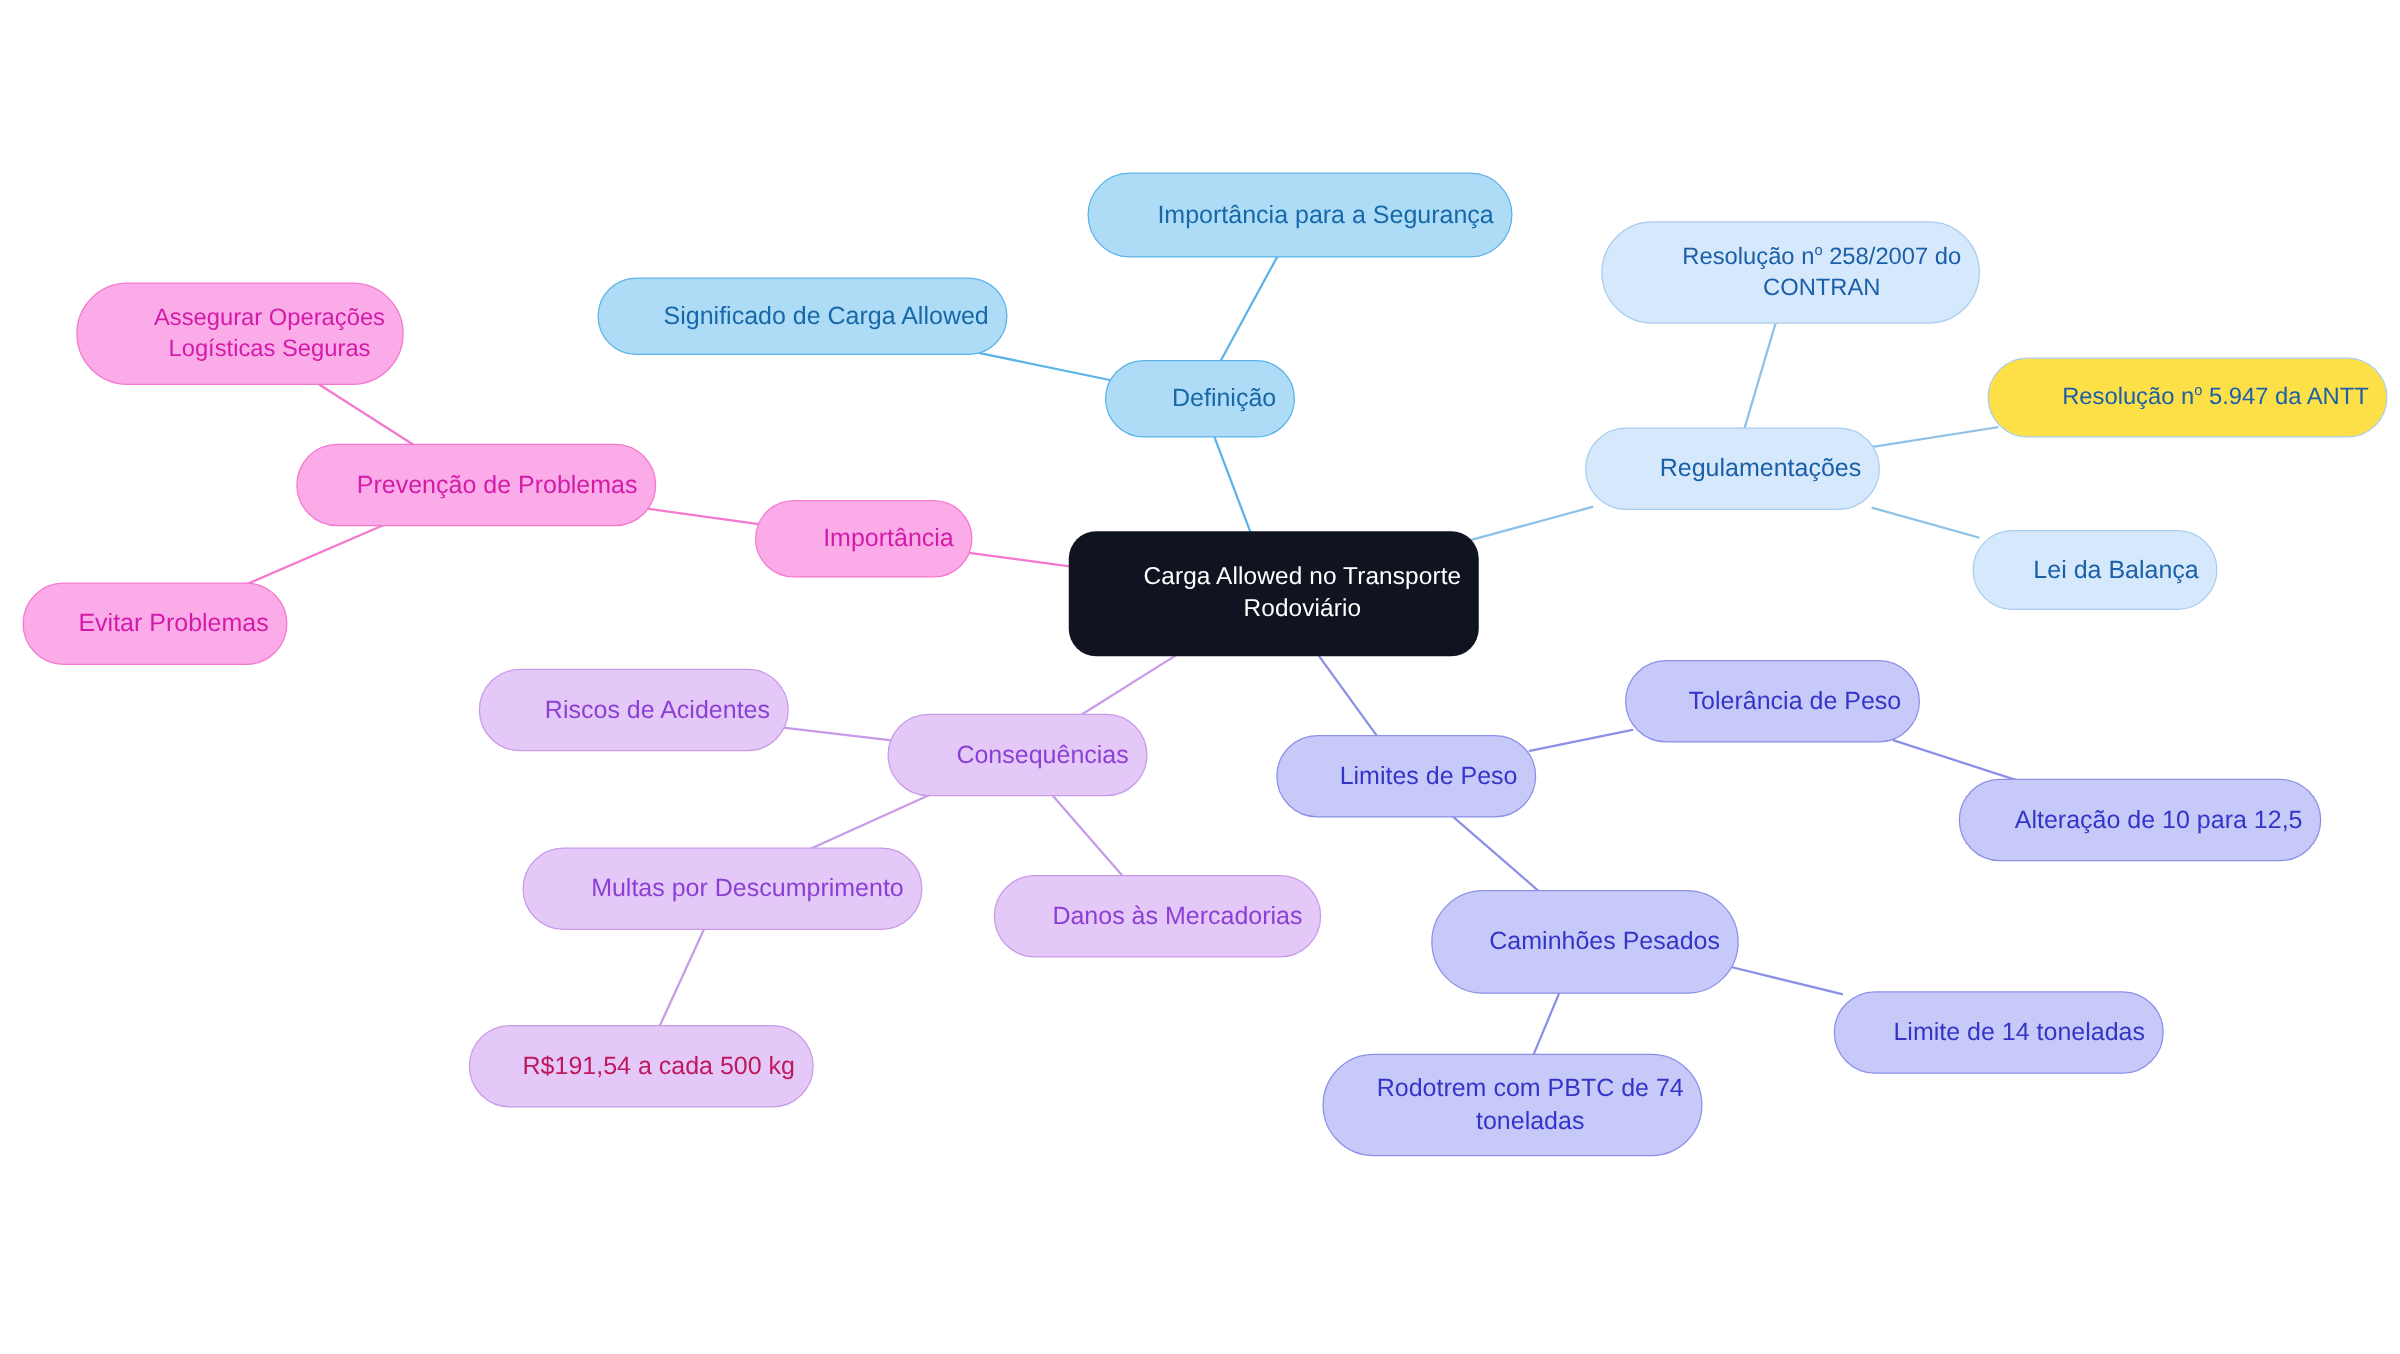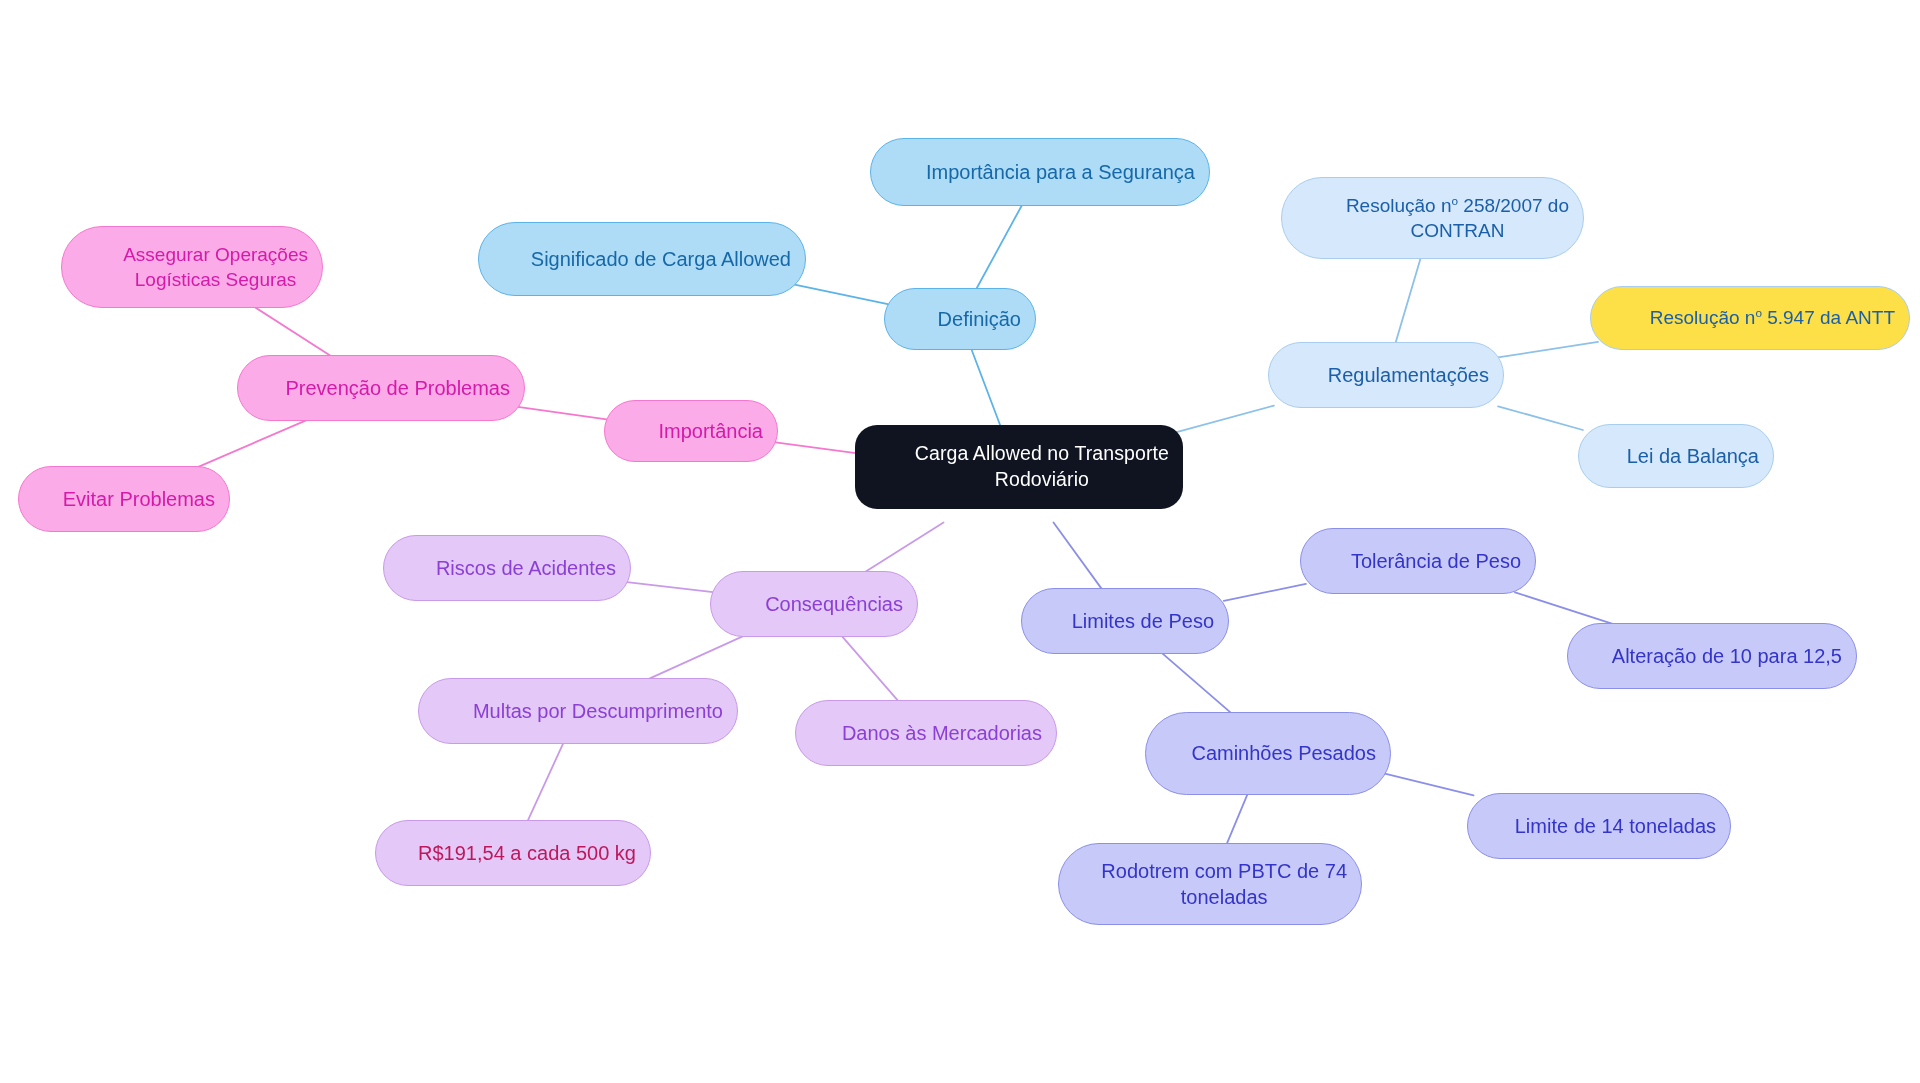--- a/index.html
+++ b/index.html
@@ -73,23 +73,23 @@
       <path d="M 841.2186046511628 635.35 Q 870 668.5 898.7813953488372 701.65" stroke="#c99ae8" stroke-width="1.8" fill="none" stroke-linecap="round"></path>
       <path d="M 563.6496478873239 742.35 Q 545.5 782 527.3503521126761 821.65" stroke="#c99ae8" stroke-width="1.8" fill="none" stroke-linecap="round"></path>
       <path d="M 1053.486301369863 522.5 Q 1077.8626712328767 556.075 1102.2390410958903 589.65" stroke="#8b8fe8" stroke-width="1.8" fill="none" stroke-linecap="round"></path>
       <path d="M 1223.8 600.7679180887372 Q 1264.85 592.3617747440273 1305.9 583.9556313993174" stroke="#8b8fe8" stroke-width="1.8" fill="none" stroke-linecap="round"></path>
       <path d="M 1515.02 592.35 Q 1565 608.5 1614.98 624.65" stroke="#8b8fe8" stroke-width="1.8" fill="none" stroke-linecap="round"></path>
       <path d="M 1161.153629032258 652.35 Q 1196.5 683 1231.846370967742 713.65" stroke="#8b8fe8" stroke-width="1.8" fill="none" stroke-linecap="round"></path>
       <path d="M 1384.85 773.5947129909366 Q 1429.225 784.4538519637463 1473.6 795.3129909365559" stroke="#8b8fe8" stroke-width="1.8" fill="none" stroke-linecap="round"></path>
       <path d="M 1254.9187050359712 776.35 Q 1240.5856115107913 810.7 1226.2525179856116 845.05" stroke="#8b8fe8" stroke-width="1.8" fill="none" stroke-linecap="round"></path>
     </svg>
   <div id="nodes">
-      <div class="node node-root" style="left: 855px; top: 425px; width: 328px; height: 84px; font-size: 19.5px;"><span>Carga Allowed no Transporte<br>Rodoviário</span></div>
+      <div class="node node-root" style="left: 855px; top: 425px; width: 328px; height: 100px; font-size: 19.5px;"><span>Carga Allowed no Transporte<br>Rodoviário</span></div>
       <div class="node" style="left: 870px; top: 138px; width: 340px; height: 68px; font-size: 20px; background: rgb(174, 220, 247); border-color: rgb(92, 179, 232); color: rgb(22, 104, 168);"><span>Importância para a Segurança</span></div>
-      <div class="node" style="left: 478px; top: 222px; width: 328px; height: 74px; font-size: 20px; background: rgb(174, 220, 247); border-color: rgb(92, 179, 232); color: rgb(22, 104, 168);"><span>Significado de Carga Allowed</span></div>
+      <div class="node" style="left: 478px; top: 222px; width: 328px; height: 62px; font-size: 20px; background: rgb(174, 220, 247); border-color: rgb(92, 179, 232); color: rgb(22, 104, 168);"><span>Significado de Carga Allowed</span></div>
       <div class="node" style="left: 884px; top: 288px; width: 152px; height: 62px; font-size: 20px; background: rgb(174, 220, 247); border-color: rgb(92, 179, 232); color: rgb(22, 104, 168);"><span>Definição</span></div>
       <div class="node" style="left: 1281px; top: 177px; width: 303px; height: 82px; font-size: 19px; background: rgb(214, 232, 251); border-color: rgb(169, 205, 238); color: rgb(26, 95, 168);"><span>Resolução n<span class="sup">o</span> 258/2007 do<br>CONTRAN</span></div>
       <div class="node" style="left: 1590px; top: 286px; width: 320px; height: 64px; font-size: 19px; background: #fde047; border-color: rgb(169, 205, 238); color: rgb(26, 95, 168);"><span>Resolução n<span class="sup">o</span> 5.947 da ANTT</span></div>
       <div class="node" style="left: 1268px; top: 342px; width: 236px; height: 66px; font-size: 20px; background: rgb(214, 232, 251); border-color: rgb(169, 205, 238); color: rgb(26, 95, 168);"><span>Regulamentações</span></div>
       <div class="node" style="left: 1578px; top: 424px; width: 196px; height: 64px; font-size: 20px; background: rgb(214, 232, 251); border-color: rgb(169, 205, 238); color: rgb(26, 95, 168);"><span>Lei da Balança</span></div>
       <div class="node" style="left: 61px; top: 226px; width: 262px; height: 82px; font-size: 19px; background: rgb(251, 171, 232); border-color: rgb(245, 120, 207); color: rgb(212, 26, 168);"><span>Assegurar Operações<br>Logísticas Seguras</span></div>
       <div class="node" style="left: 237px; top: 355px; width: 288px; height: 66px; font-size: 20px; background: rgb(251, 171, 232); border-color: rgb(245, 120, 207); color: rgb(212, 26, 168);"><span>Prevenção de Problemas</span></div>
       <div class="node" style="left: 604px; top: 400px; width: 174px; height: 62px; font-size: 20px; background: rgb(251, 171, 232); border-color: rgb(245, 120, 207); color: rgb(212, 26, 168);"><span>Importância</span></div>
       <div class="node" style="left: 18px; top: 466px; width: 212px; height: 66px; font-size: 20px; background: rgb(251, 171, 232); border-color: rgb(245, 120, 207); color: rgb(212, 26, 168);"><span>Evitar Problemas</span></div>
       <div class="node" style="left: 383px; top: 535px; width: 248px; height: 66px; font-size: 20px; background: rgb(228, 200, 247); border-color: rgb(201, 154, 232); color: rgb(139, 63, 212);"><span>Riscos de Acidentes</span></div>

